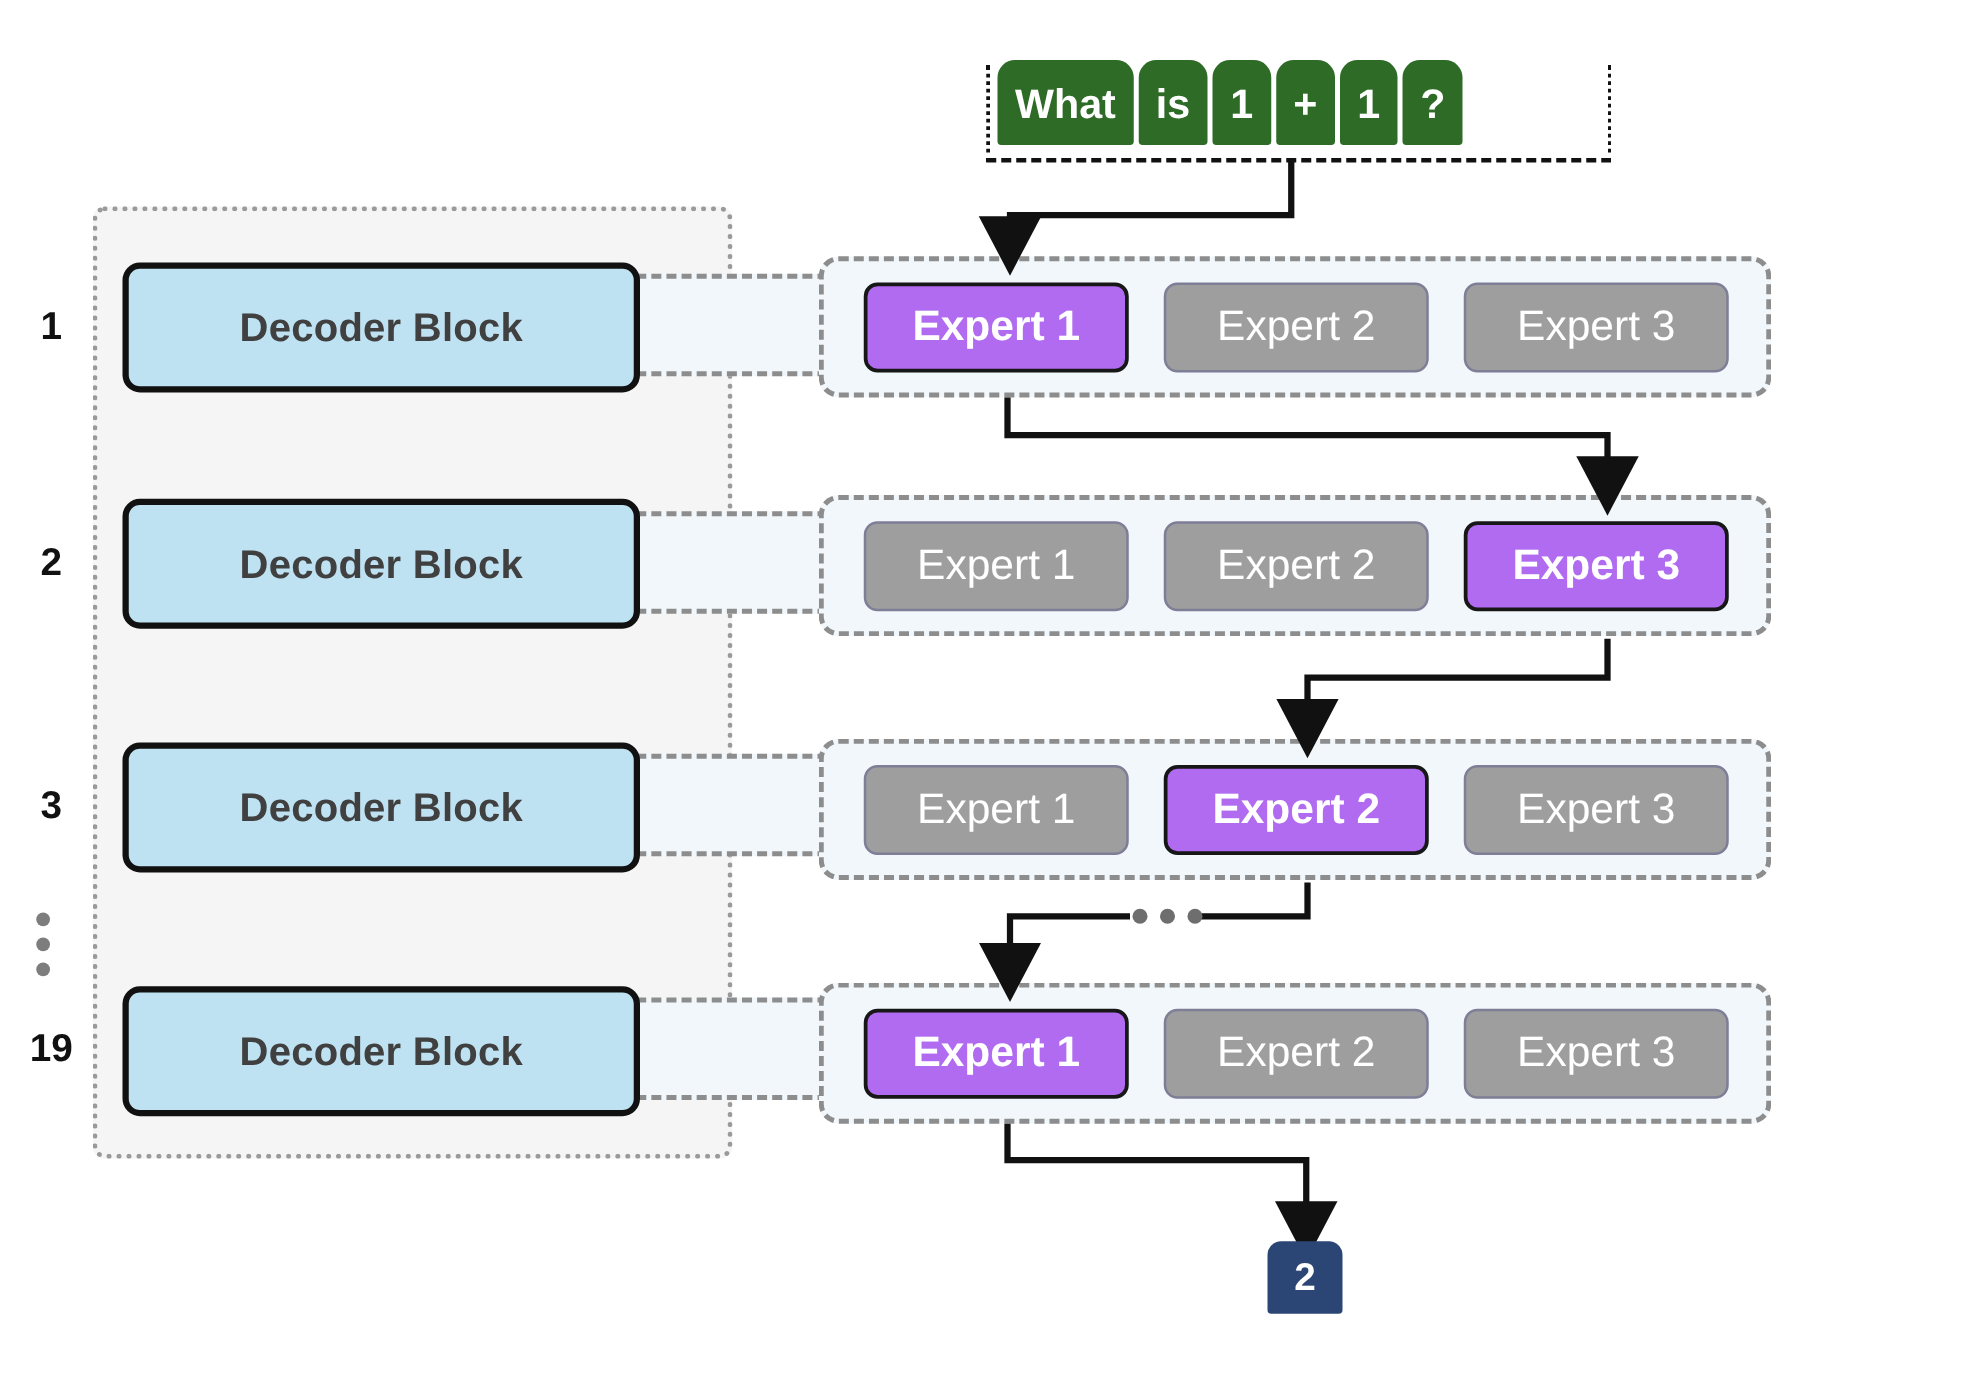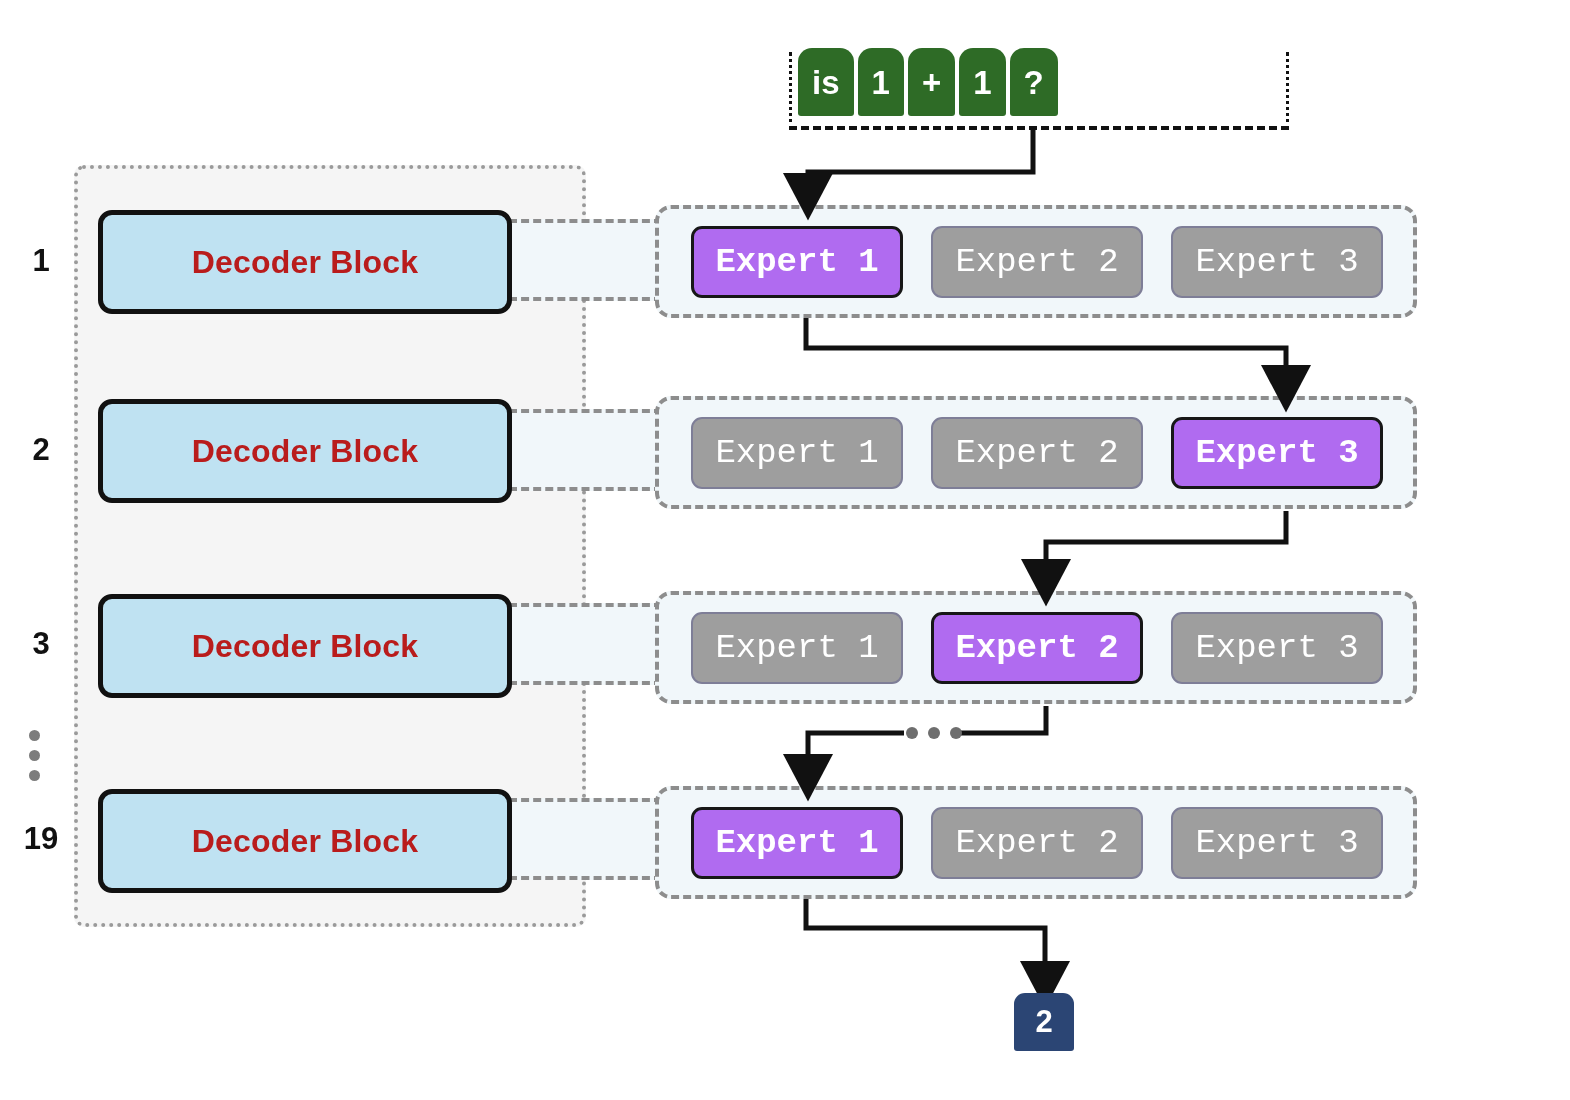--- a/index.html
+++ b/index.html
@@ -124,21 +124,21 @@
     height: 104px;
     background: #bfe2f2;
     border: 5px solid #111111;
     border-radius: 14px;
     box-sizing: border-box;
     display: flex;
     align-items: center;
     justify-content: center;
     font-size: 32px;
     font-weight: bold;
-    color: #b91c1c;
+    color: #404040;
     letter-spacing: 0.2px;
     z-index: 4;
   }
 
   
   .bridge {
     position: absolute;
     left: 509px;
     width: 153px;
     height: 82px;
@@ -155,21 +155,20 @@
     left: 655px;
     width: 762px;
     height: 113px;
     background: #f1f7fa;
     border: 4px dashed #8d8d8d;
     border-radius: 16px;
     box-sizing: border-box;
     display: flex;
     align-items: center;
     z-index: 4;
-    font-family: Liberation Mono, monospace;
   }
   .expert-row-inner {
     display: flex;
     gap: 28px;
     padding-left: 32px;
   }
   .expert {
     width: 212px;
     height: 72px;
     border-radius: 11px;
@@ -246,20 +245,21 @@
 
     <path d="M1046,706 L1046,733 L951,733" fill="none" stroke="#111111" stroke-width="5"></path>
     <path d="M904,733 L808,733 L808,777" fill="none" stroke="#111111" stroke-width="5" marker-end="url(#ah)"></path>
 
     <path d="M806,899 L806,928 L1045,928 L1045,984" fill="none" stroke="#111111" stroke-width="5" marker-end="url(#ah)"></path>
   </svg>
 
   <div class="prompt-group">
     <div class="prompt-underline"></div>
     <div class="prompt-tokens">
+      <div class="token">What</div>
       <div class="token">is</div>
       <div class="token">1</div>
       <div class="token">+</div>
       <div class="token">1</div>
       <div class="token">?</div>
     </div>
   </div>
 
   <div class="decoder-stack"></div>
 

